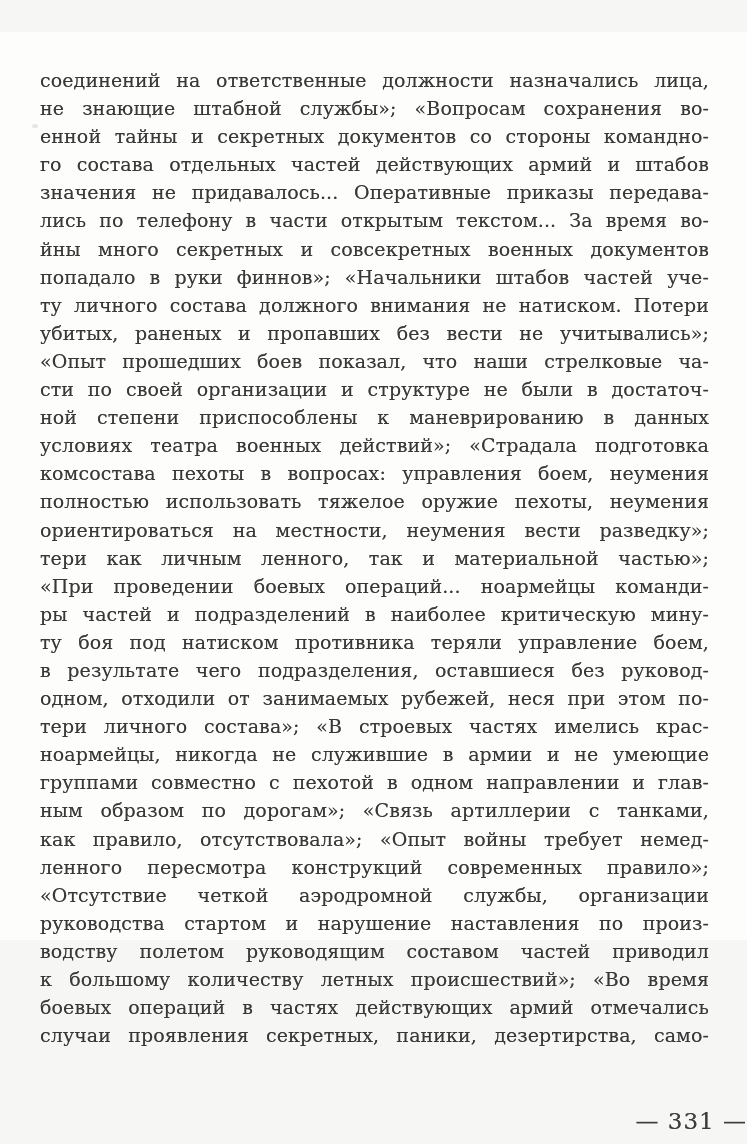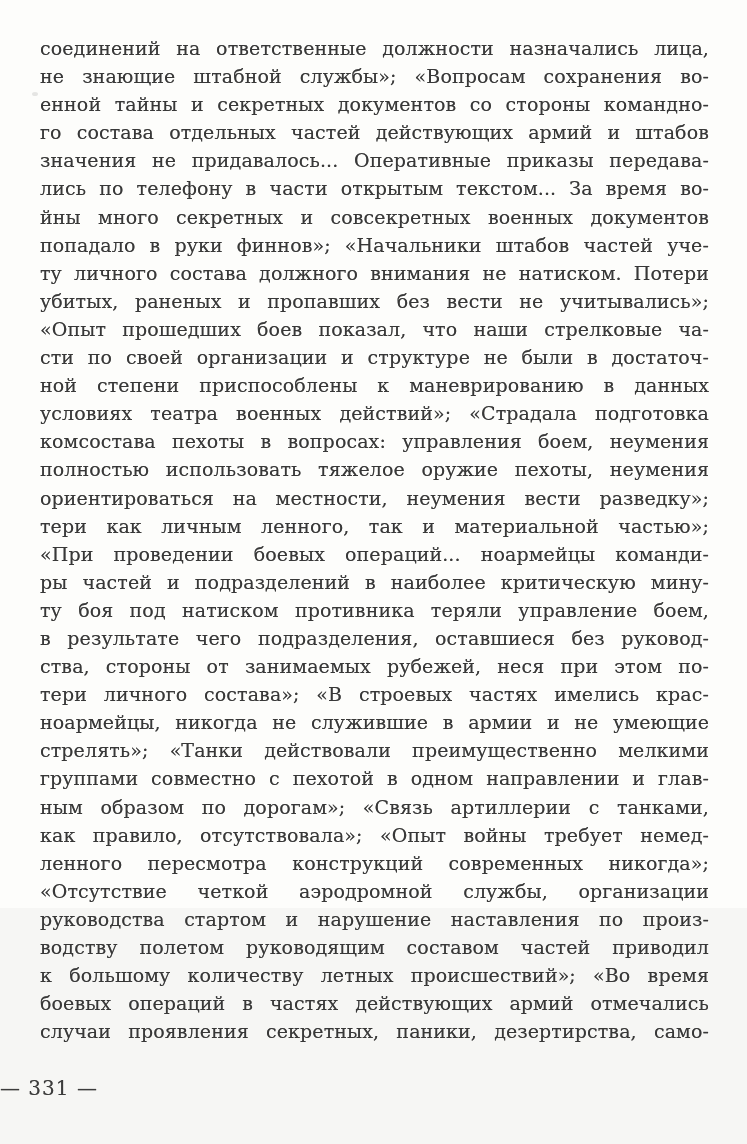--- a/index.html
+++ b/index.html
@@ -9,20 +9,21 @@
     background: #f6f6f4;
     font-family: "DejaVu Serif", serif;
     overflow: hidden;
   }
   .page {
     position: relative;
     width: 747px;
     height: 908px;
     background: #fdfdfb;
     color: #373737;
+    margin-top: 32px;
   }
   .text-block {
     position: absolute;
     left: 40px;
     right: 38px;
     top: 34px;
   }
   .text-line {
     font-size: 19px;
     line-height: 28.1px;
@@ -32,22 +33,22 @@
     -moz-text-align-last: justify;
     letter-spacing: 0.1px;
     white-space: normal;
     text-shadow: 0 0 0.5px rgba(55,55,55,0.55);
   }
   .page-number {
     position: absolute;
     left: 0;
     right: 0;
     top: 1076px;
-    text-align: left;
-    font-size: 20px;
+    text-align: right;
+    font-size: 23px;
     letter-spacing: 1px;
     color: #3c3c3c;
     text-shadow: 0 0 0.5px rgba(55,55,55,0.55);
   }
   .paper-smudge {
     position: absolute;
     left: 32px;
     top: 92px;
     width: 6px;
     height: 4px;
@@ -76,28 +77,27 @@
       <div class="text-line">ной степени приспособлены к маневрированию в данных</div>
       <div class="text-line">условиях театра военных действий»; «Страдала подготовка</div>
       <div class="text-line">комсостава пехоты в вопросах: управления боем, неумения</div>
       <div class="text-line">полностью использовать тяжелое оружие пехоты, неумения</div>
       <div class="text-line">ориентироваться на местности, неумения вести разведку»;</div>
       <div class="text-line">тери как личным ленного, так и материальной частью»;</div>
       <div class="text-line">«При проведении боевых операций... ноармейцы команди-</div>
       <div class="text-line">ры частей и подразделений в наиболее критическую мину-</div>
       <div class="text-line">ту боя под натиском противника теряли управление боем,</div>
       <div class="text-line">в результате чего подразделения, оставшиеся без руковод-</div>
-      <div class="text-line">ства, стороны от занимаемых рубежей, неся при этом по-</div>
+      <div class="text-line">одном, отходили от занимаемых рубежей, неся при этом по-</div>
       <div class="text-line">тери личного состава»; «В строевых частях имелись крас-</div>
       <div class="text-line">ноармейцы, никогда не служившие в армии и не умеющие</div>
-      <div class="text-line">стрелять»; «Танки действовали преимущественно мелкими</div>
       <div class="text-line">группами совместно с пехотой в одном направлении и глав-</div>
       <div class="text-line">ным образом по дорогам»; «Связь артиллерии с танками,</div>
       <div class="text-line">как правило, отсутствовала»; «Опыт войны требует немед-</div>
-      <div class="text-line">ленного пересмотра конструкций современных никогда»;</div>
+      <div class="text-line">ленного пересмотра конструкций современных правило»;</div>
       <div class="text-line">«Отсутствие четкой аэродромной службы, организации</div>
       <div class="text-line">руководства стартом и нарушение наставления по произ-</div>
       <div class="text-line">водству полетом руководящим составом частей приводил</div>
       <div class="text-line">к большому количеству летных происшествий»; «Во время</div>
       <div class="text-line">боевых операций в частях действующих армий отмечались</div>
       <div class="text-line">случаи проявления секретных, паники, дезертирства, само-</div>
     </div>
   <div class="page-number">— 331 —</div>
 </div>
 

